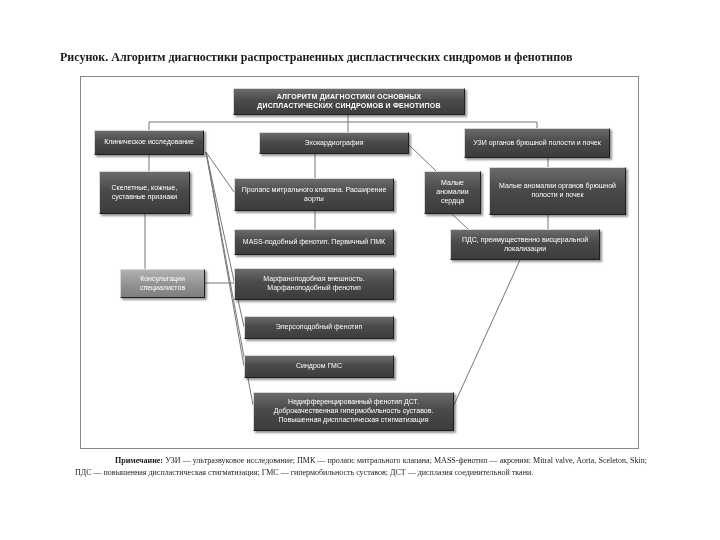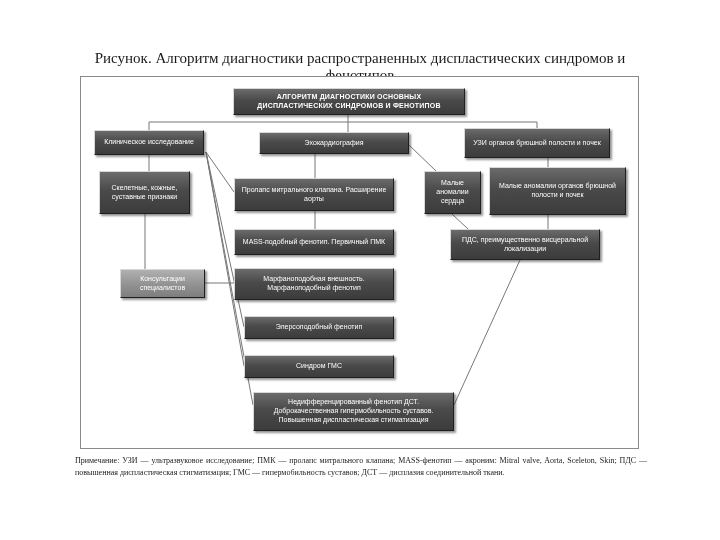--- a/index.html
+++ b/index.html
@@ -1,22 +1,22 @@
 <!DOCTYPE html>
 <html><head>
 <meta charset="utf-8">
 <style>
   html,body{margin:0;padding:0;}
   body{
     width:720px;height:540px;position:relative;background:#ffffff;
     font-family:"Liberation Sans",sans-serif;overflow:hidden;
   }
   .caption{
-    position:absolute;left:60px;top:50px;width:600px;text-align:center;
-    font-family:"Liberation Serif",serif;font-weight:normal;font-size:15px;color:#1a1a1a;
+    position:absolute;left:60px;top:50px;width:600px;text-align:left;
+    font-family:"Liberation Serif",serif;font-weight:bold;font-size:12px;color:#1a1a1a;
   }
   .frame{
     position:absolute;left:80px;top:76px;width:557px;height:371px;
     border:1px solid #8a8a8a;background:#ffffff;
   }
   svg.connectors{position:absolute;left:0;top:0;width:720px;height:540px;}
   .node{
     position:absolute;box-sizing:border-box;
     display:flex;align-items:center;justify-content:center;text-align:center;
     background:linear-gradient(180deg,#6b6b6b 0%,#4a4a4a 45%,#3c3c3c 100%);
@@ -28,21 +28,21 @@
   .node.light{
     background:linear-gradient(180deg,#b0b0b0 0%,#8f8f8f 60%,#7e7e7e 100%);
     color:#ffffff;
   }
   .node.root{font-size:7px;font-weight:bold;letter-spacing:0.2px;}
   .note{
     position:absolute;left:75px;top:455px;width:572px;
     font-family:"Liberation Serif",serif;font-size:8px;line-height:1.45;
     color:#1a1a1a;text-align:justify;
   }
-  .note b{font-weight:normal;}
+  .note b{font-weight:bold;margin-left:40px;}
 </style>
 </head>
 <body>
 
 <div class="caption">Рисунок. Алгоритм диагностики распространенных диспластических синдромов и фенотипов</div>
 
 <div class="frame"></div>
 
 <svg class="connectors" viewBox="0 0 720 540" xmlns="http://www.w3.org/2000/svg">
   <g stroke="#777777" stroke-width="1" fill="none">

